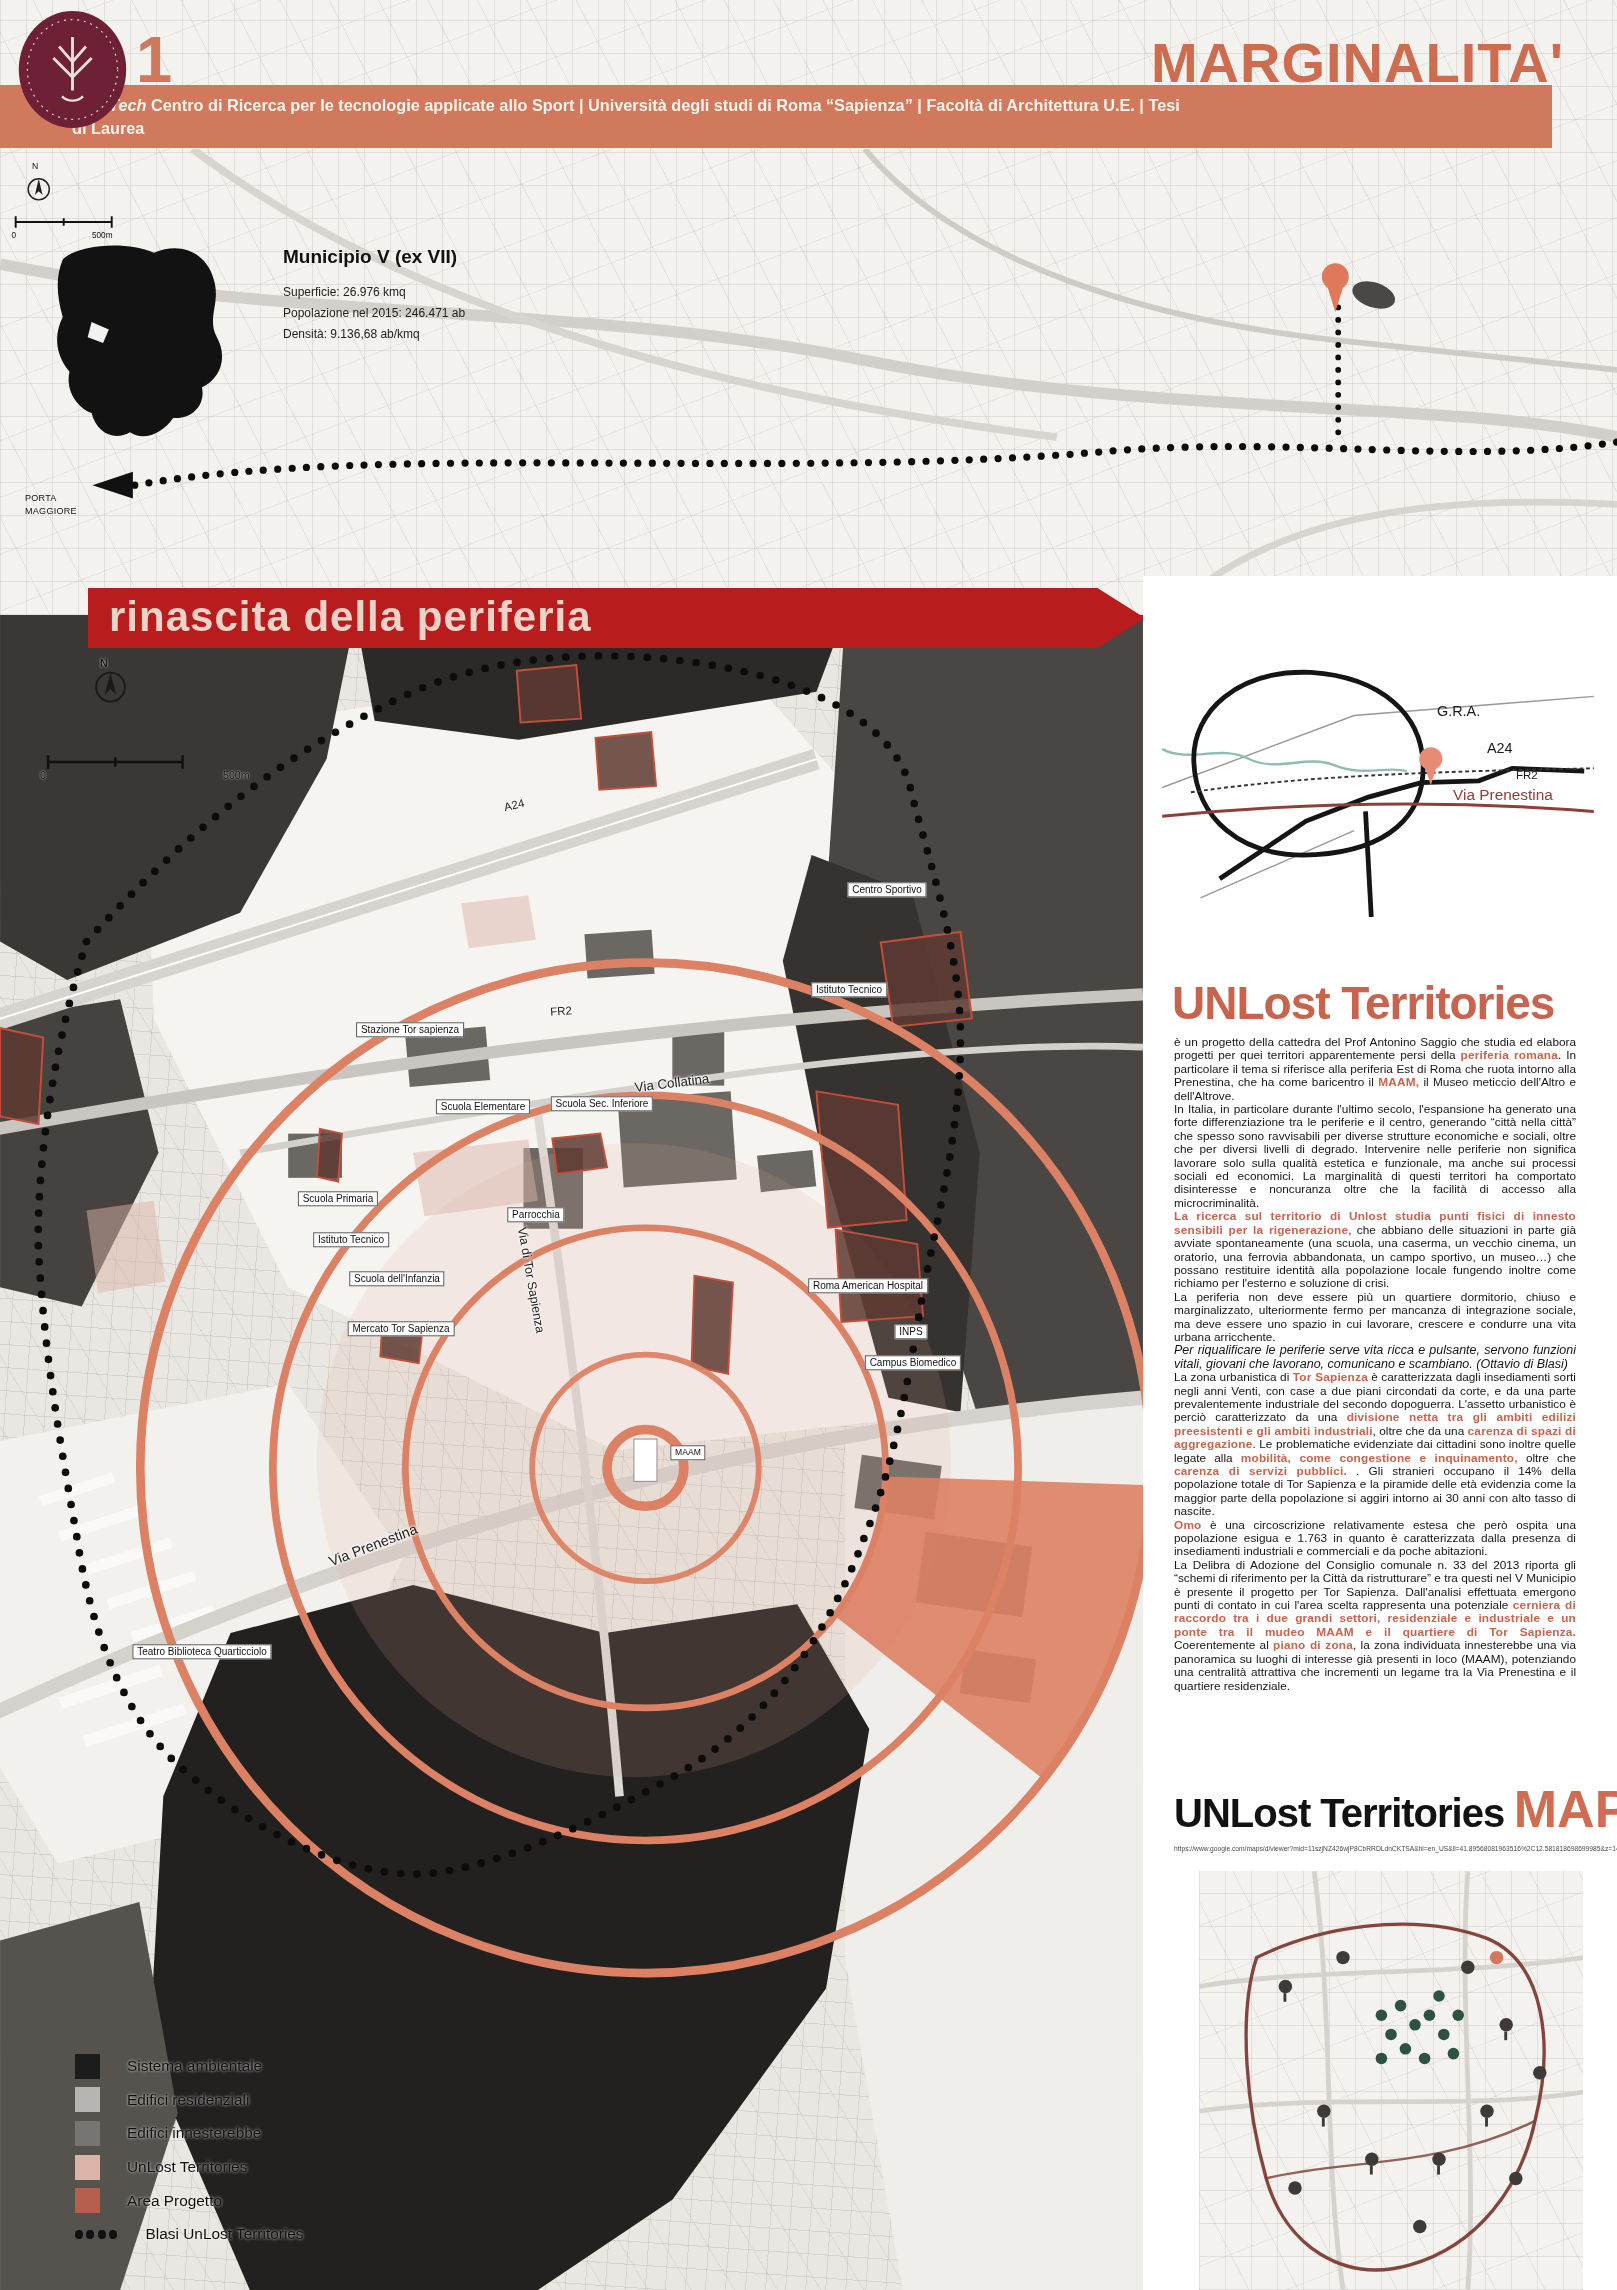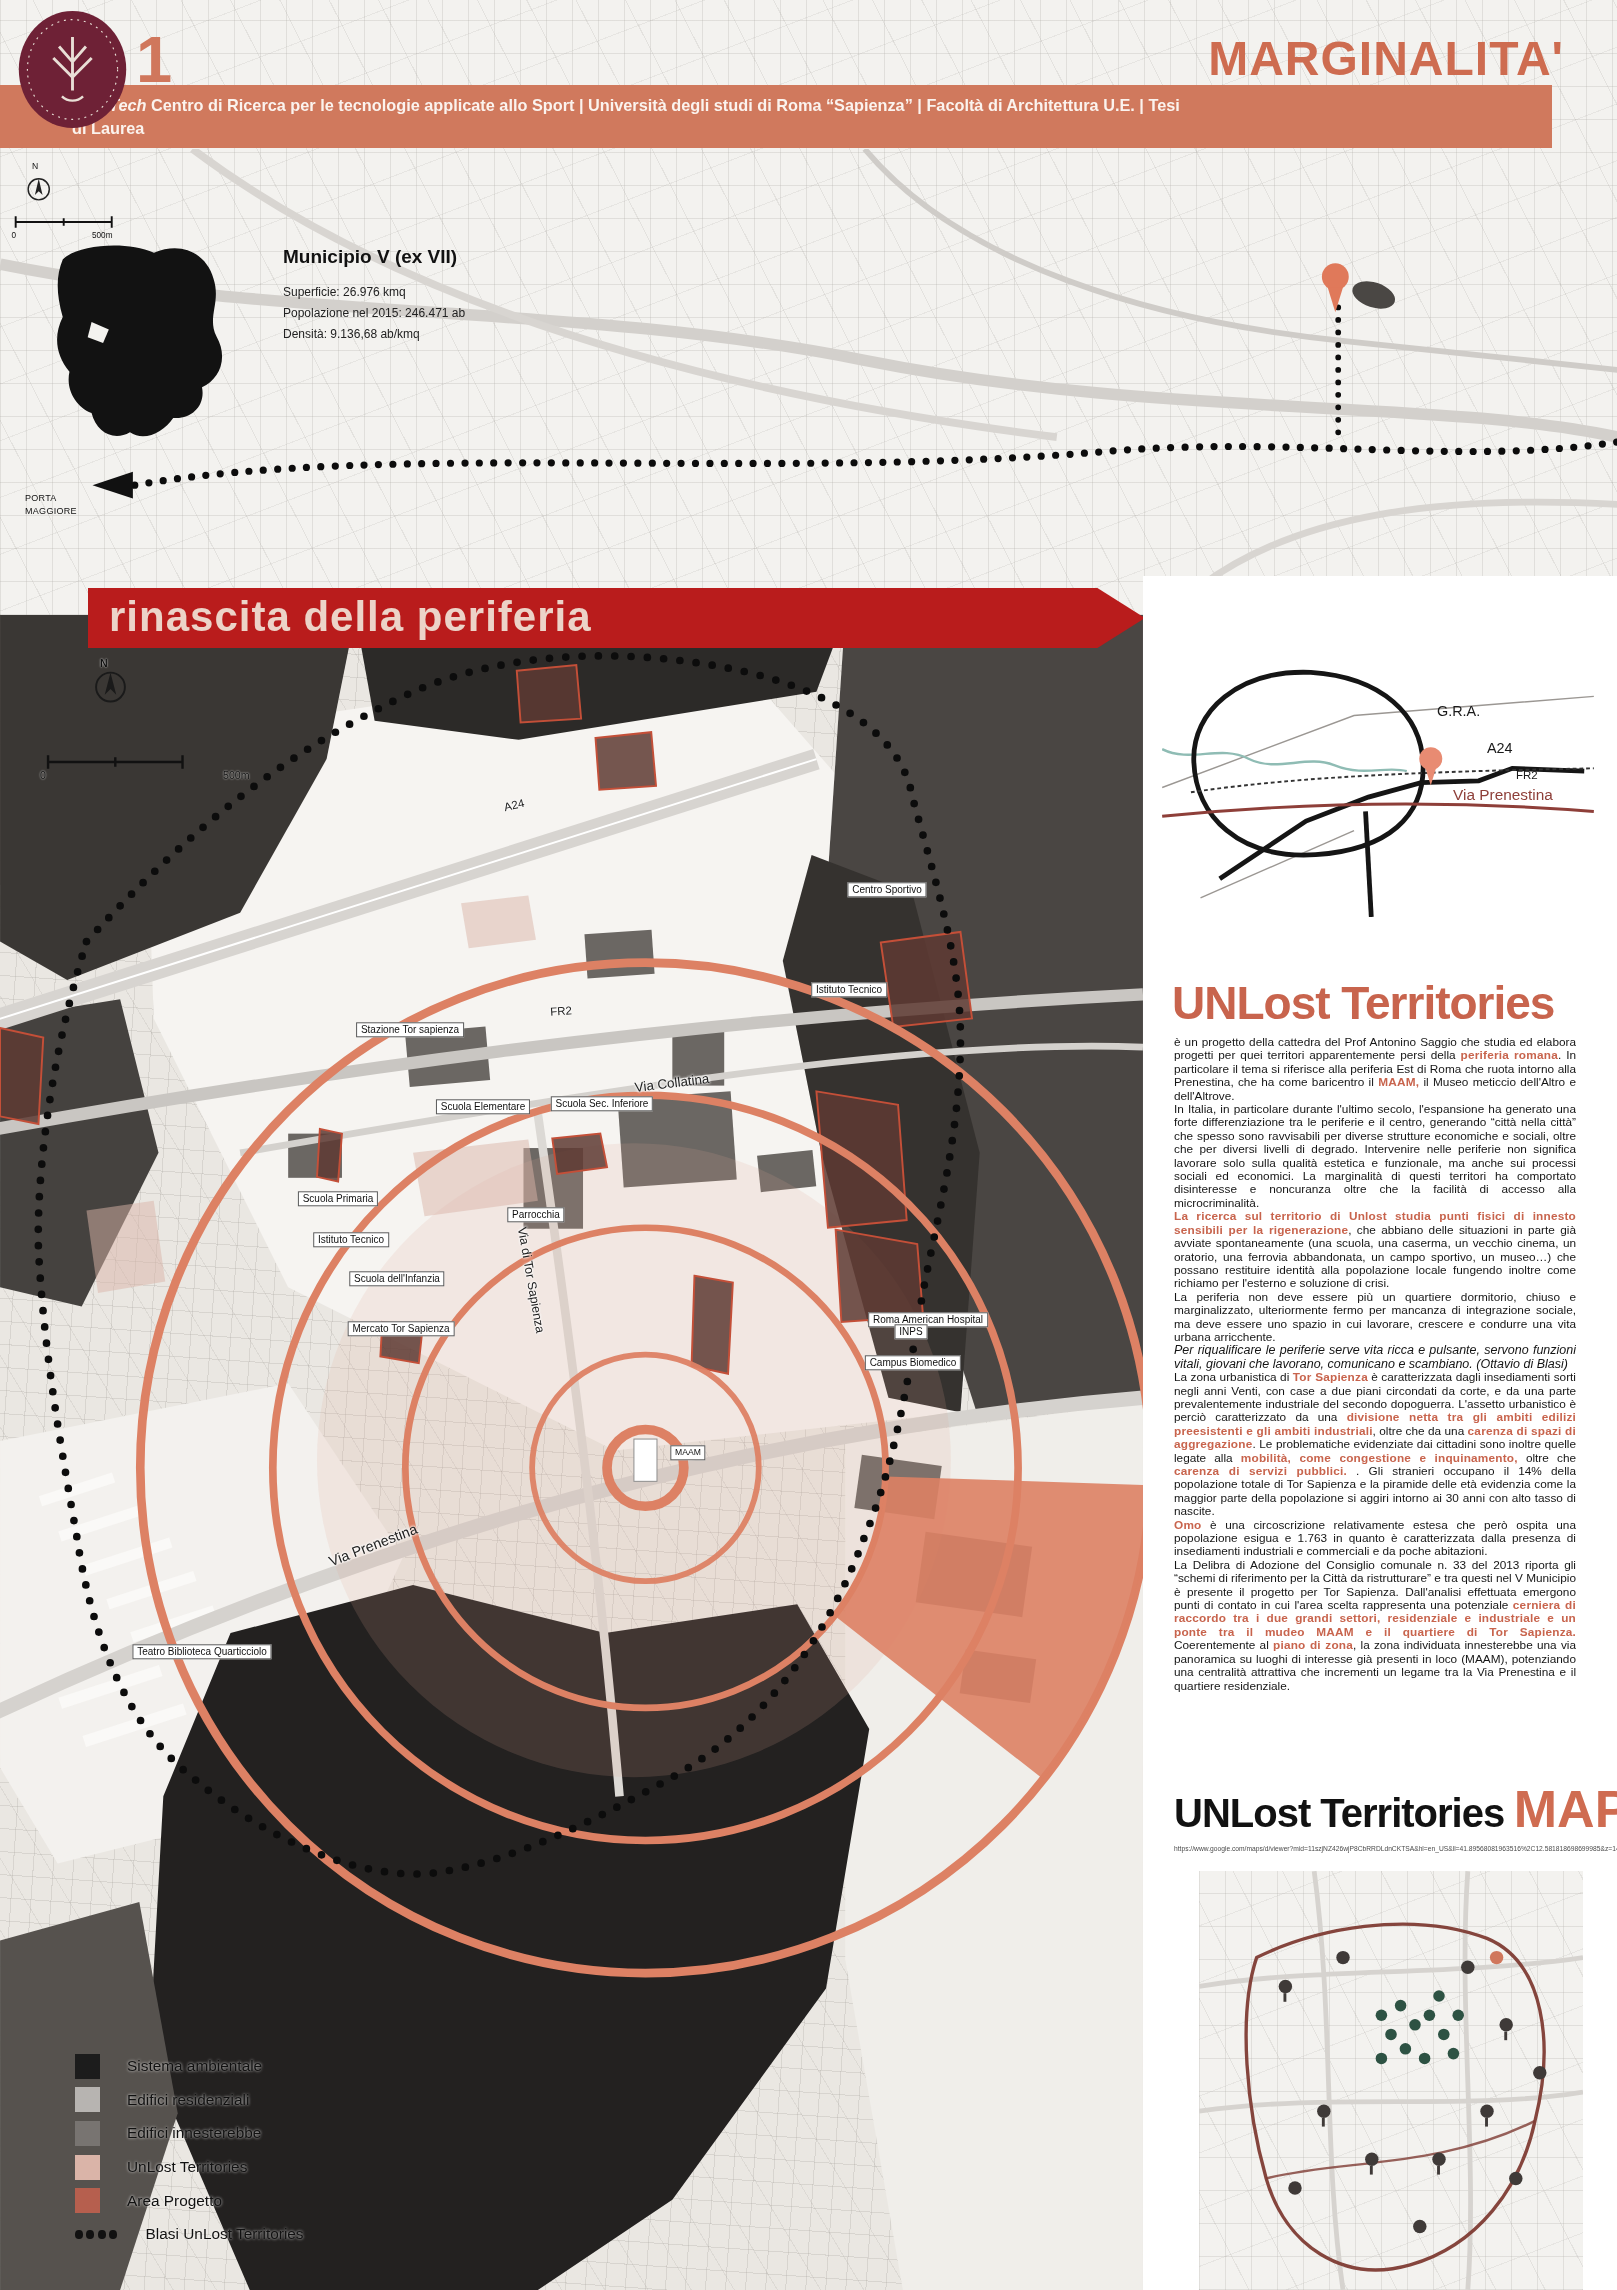--- a/index.html
+++ b/index.html
@@ -12,21 +12,21 @@
     repeating-linear-gradient(90deg, rgba(175,172,167,.28) 0 1px, transparent 1px 26px),
     repeating-linear-gradient(63deg, rgba(165,162,157,.20) 0 1px, transparent 1px 44px),
     repeating-linear-gradient(-21deg, rgba(165,162,157,.16) 0 1px, transparent 1px 53px);}
   .tex-warm{background-color:#eae7e2;background-image:
     repeating-linear-gradient(4deg, rgba(160,156,150,.25) 0 1px, transparent 1px 23px),
     repeating-linear-gradient(94deg, rgba(160,156,150,.25) 0 1px, transparent 1px 20px),
     repeating-linear-gradient(59deg, rgba(150,146,140,.16) 0 1px, transparent 1px 37px);}
   
   .band{background:#d0795d;}
   .pagenum{font-size:65px;font-weight:bold;color:#d0775c;line-height:1;}
-  .poster-title{font-size:48px;font-weight:bold;color:#ce6c50;letter-spacing:1px;line-height:1;white-space:nowrap;}
+  .poster-title{font-size:56px;font-weight:bold;color:#ce6c50;letter-spacing:1px;line-height:1;white-space:nowrap;}
   .subtitle{color:#fbf3ee;font-weight:bold;font-size:16.3px;line-height:23px;width:1119px;}
   .subtitle .brand{font-style:italic;}
   
   .banner{width:1057px;height:60px;background:#b91c1c;
     clip-path:polygon(0 0,95.5% 0,100% 50%,95.5% 100%,0 100%);}
   .banner span{display:block;padding-left:21px;font-size:42px;font-weight:bold;
     color:#ecd3c8;line-height:58px;letter-spacing:1px;}
   
   .municipio-title{font-size:19px;font-weight:bold;}
   .municipio-stat{font-size:12px;line-height:21px;color:#222;}
@@ -204,21 +204,21 @@
   <div class="abs mlabel" style="left:887px;top:890px;text-align:center;">Centro Sportivo</div>
   <div class="abs mlabel" style="left:849px;top:990px;">Istituto Tecnico</div>
   <div class="abs mlabel" style="left:410px;top:1030px;">Stazione Tor sapienza</div>
   <div class="abs mlabel" style="left:483px;top:1107px;">Scuola Elementare</div>
   <div class="abs mlabel" style="left:602px;top:1104px;">Scuola Sec. Inferiore</div>
   <div class="abs mlabel" style="left:338px;top:1199px;">Scuola Primaria</div>
   <div class="abs mlabel" style="left:536px;top:1215px;">Parrocchia</div>
   <div class="abs mlabel" style="left:351px;top:1240px;">Istituto Tecnico</div>
   <div class="abs mlabel" style="left:397px;top:1279px;">Scuola dell'Infanzia</div>
   <div class="abs mlabel" style="left:401px;top:1329px;">Mercato Tor Sapienza</div>
-  <div class="abs mlabel" style="left:928px;top:1286px;margin-top:34px;">Roma American Hospital</div>
+  <div class="abs mlabel" style="left:868px;top:1286px;">Roma American Hospital</div>
   <div class="abs mlabel" style="left:911px;top:1332px;">INPS</div>
   <div class="abs mlabel" style="left:913px;top:1363px;">Campus Biomedico</div>
   <div class="abs mlabel" style="left:688px;top:1453px;font-size:8.6px;">MAAM</div>
   <div class="abs mlabel" style="left:202px;top:1652px;">Teatro Biblioteca Quarticciolo</div>
 
   <div class="abs rlabel" style="left:514px;top:805px;transform:translate(-50%,-50%) rotate(-13deg);font-size:11.5px;">A24</div>
   <div class="abs rlabel" style="left:561px;top:1011px;transform:translate(-50%,-50%) rotate(-4deg);font-size:11.5px;">FR2</div>
   <div class="abs rlabel" style="left:672px;top:1083px;transform:translate(-50%,-50%) rotate(-7deg);font-size:13.4px;">Via Collatina</div>
   <div class="abs rlabel" style="left:531px;top:1280px;transform:translate(-50%,-50%) rotate(80deg);font-size:12.5px;">Via di Tor Sapienza</div>
   <div class="abs rlabel" style="left:373px;top:1545px;transform:translate(-50%,-50%) rotate(-21deg);font-size:14.4px;">Via Prenestina</div>

